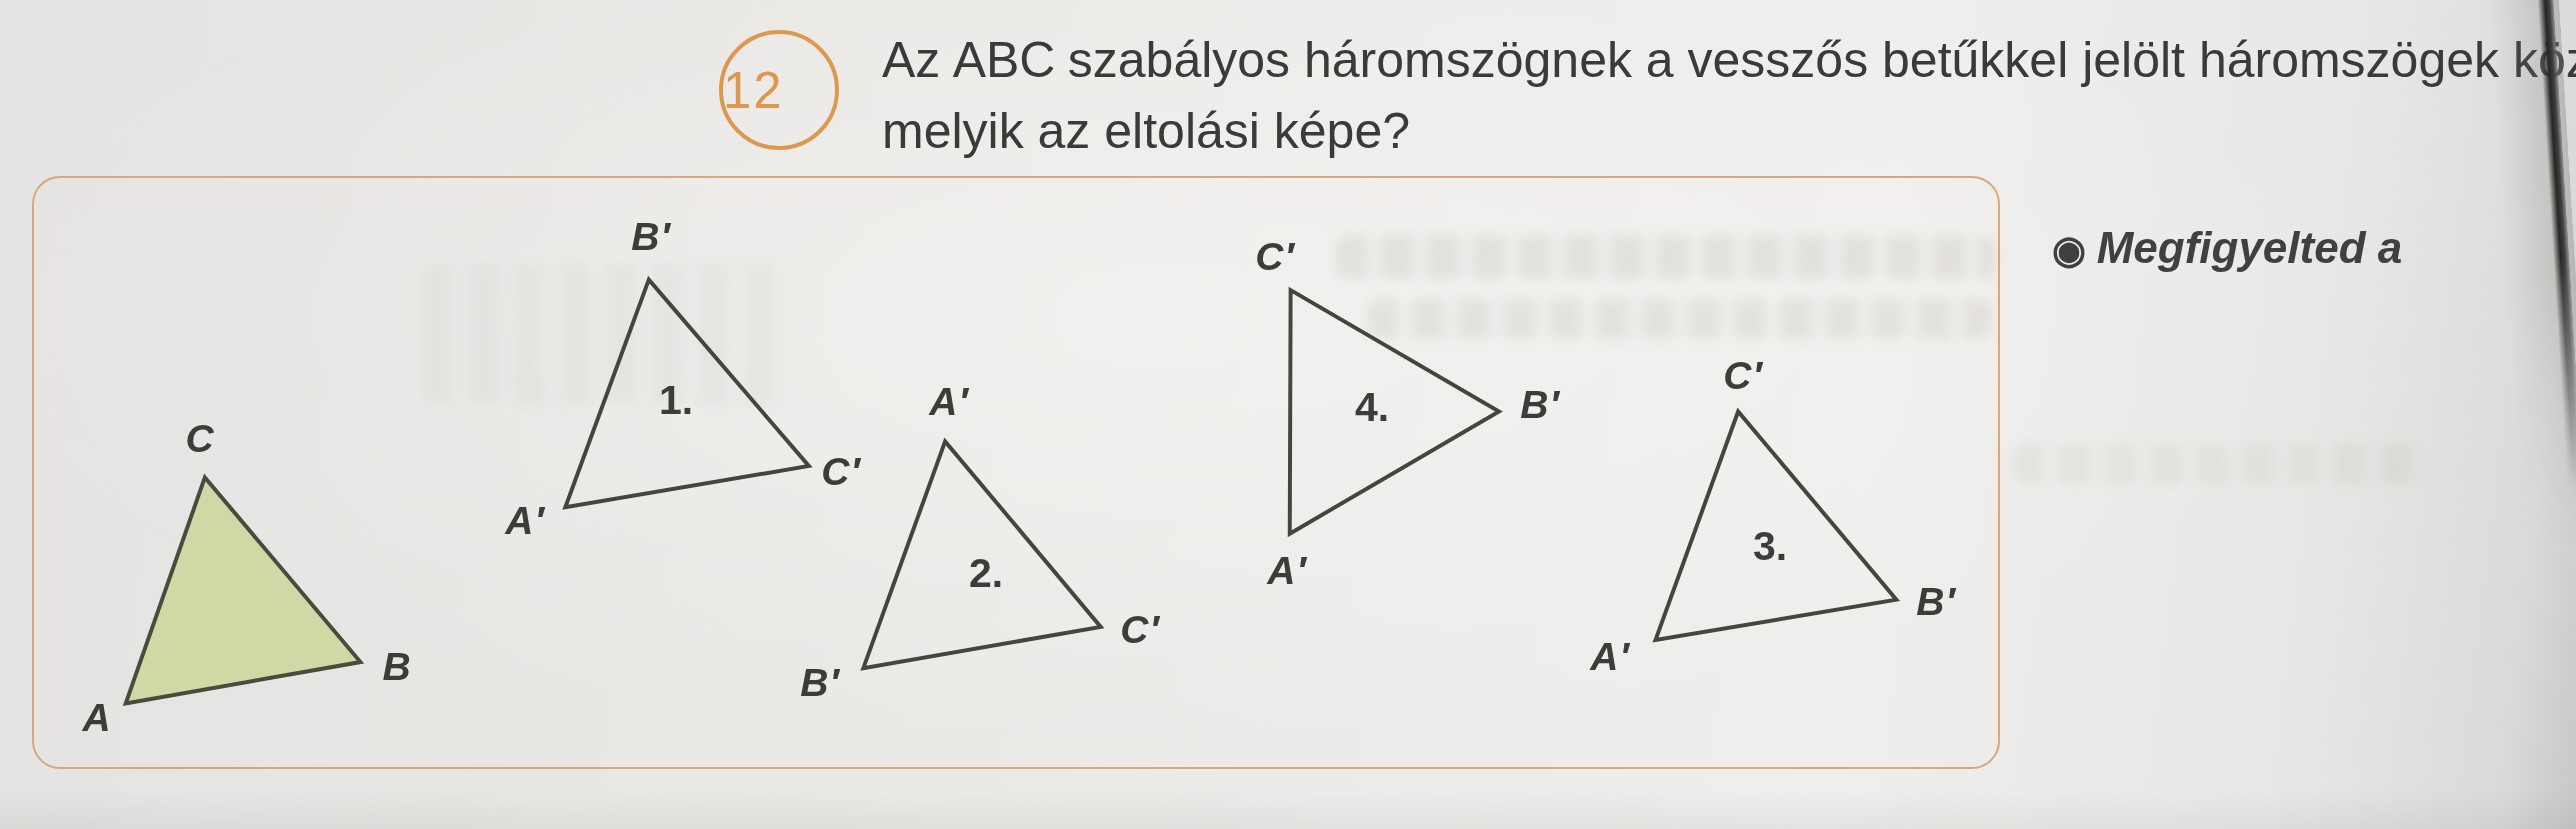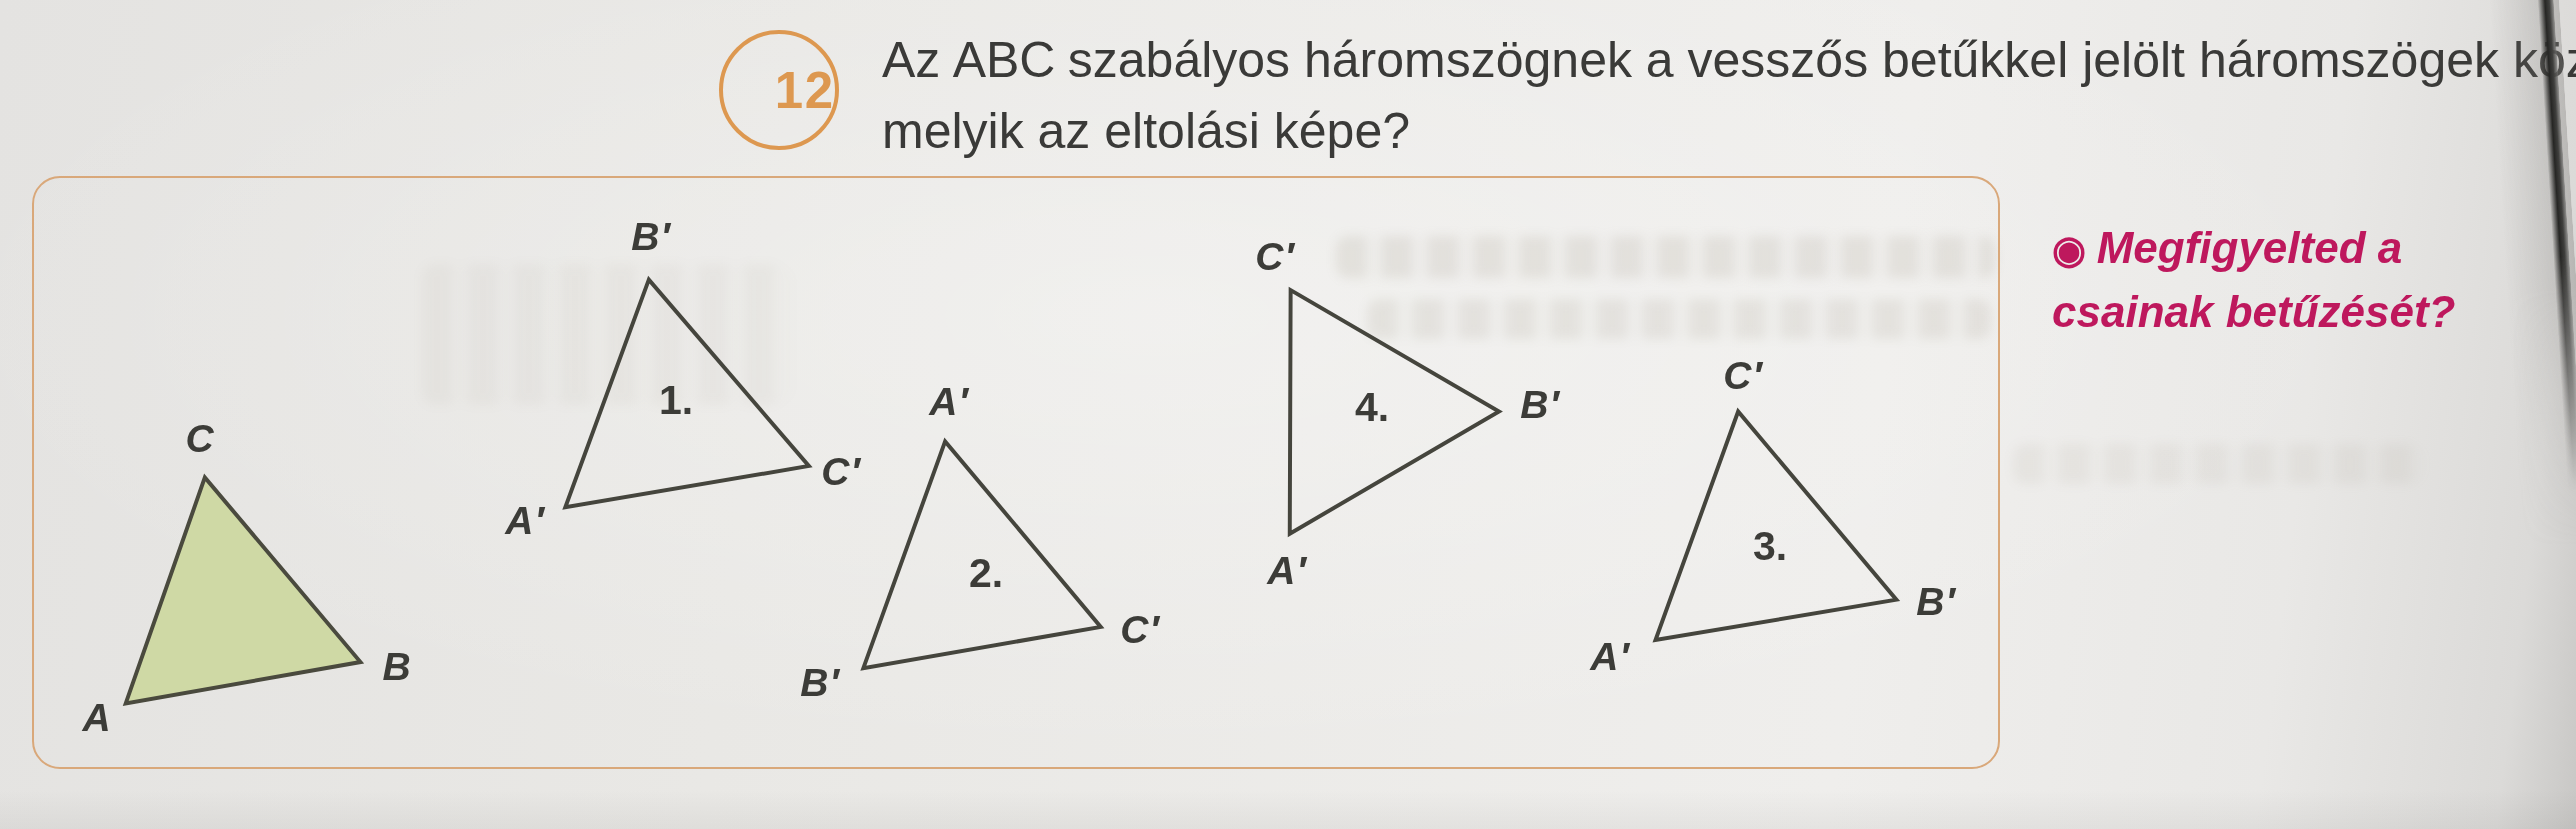--- a/index.html
+++ b/index.html
@@ -24,22 +24,22 @@
   }
   .g1 { left: 1336px; top: 236px; width: 659px; height: 42px; opacity: .50; }
   .g2 { left: 1367px; top: 299px; width: 624px; height: 40px; opacity: .45; }
   .g3 { left: 422px;  top: 264px; width: 369px; height: 141px; opacity: .22; }
   .g4 { left: 2013px; top: 444px; width: 413px; height: 40px;  opacity: .30; }
 
   .badge {
     position: absolute; left: 719px; top: 30px;
     width: 120px; height: 120px; box-sizing: border-box;
     border: 4.4px solid #dd9850; border-radius: 50%;
-    display: flex; align-items: center; justify-content: flex-end;
-    color: #dd9850; font-size: 51px; font-weight: 700; letter-spacing: 1.8px;
+    display: flex; align-items: center; justify-content: flex-start;
+    color: #dd9850; font-size: 51px; font-weight: 400; letter-spacing: 1.8px;
   }
   .question {
     position: absolute; left: 882px; top: 24.6px;
     color: #3a3a38; font-size: 50px; line-height: 71px; font-weight: 400;
     white-space: nowrap;
   }
   .math { margin: 0 12.3px; }
 
   .figure-box {
     position: absolute; left: 32px; top: 176px;
@@ -55,21 +55,21 @@
     color: #3c3c38; line-height: 1; white-space: nowrap; letter-spacing: 0.9px;
   }
   .tnum {
     position: absolute; transform: translate(-50%, -50%);
     font-weight: 600; font-size: 41px; color: #3c3c38; line-height: 1;
   }
 
   .note {
     position: absolute; left: 2052px; top: 217px; width: 510px;
     font-style: italic; font-weight: 600; font-size: 44px; line-height: 62px;
-    color: #be185d;
+    color: #404040;
   }
   .note .bullet { font-style: normal; font-size: 39px; margin-right: 10.6px; }
 
   .edge-shade {
     position: absolute; left: 2488px; top: -17.6px; width: 70px; height: 615px;
     transform: rotate(-3.5deg); transform-origin: top center;
     background: linear-gradient(to right, rgba(140,138,135,0) 0%, rgba(130,128,125,0.30) 85%, rgba(130,128,125,0.38) 100%);
     -webkit-mask-image: linear-gradient(to bottom, #000 0%, #000 50%, transparent 92%);
     mask-image: linear-gradient(to bottom, #000 0%, #000 50%, transparent 92%);
   }
@@ -133,19 +133,18 @@
 <div class="vlabel" style="left:1540px; top:404px;">B′</div>
 <div class="tnum" style="left:1372px; top:407px;">4.</div>
 
 <div class="vlabel" style="left:1743px; top:375px;">C′</div>
 <div class="vlabel" style="left:1610px; top:656px;">A′</div>
 <div class="vlabel" style="left:1936px; top:601px;">B′</div>
 <div class="tnum" style="left:1770px; top:546px;">3.</div>
 
 <div class="note">
   <div><span class="bullet">◉</span><span>Megfigyelted a</span></div>
-  <div>csainak betűzését?</div>
 </div>
 
 <div class="edge-shade"></div>
 <div class="edge-line"></div>
 <div class="bottom-shade"></div>
 
 
 </body></html>

